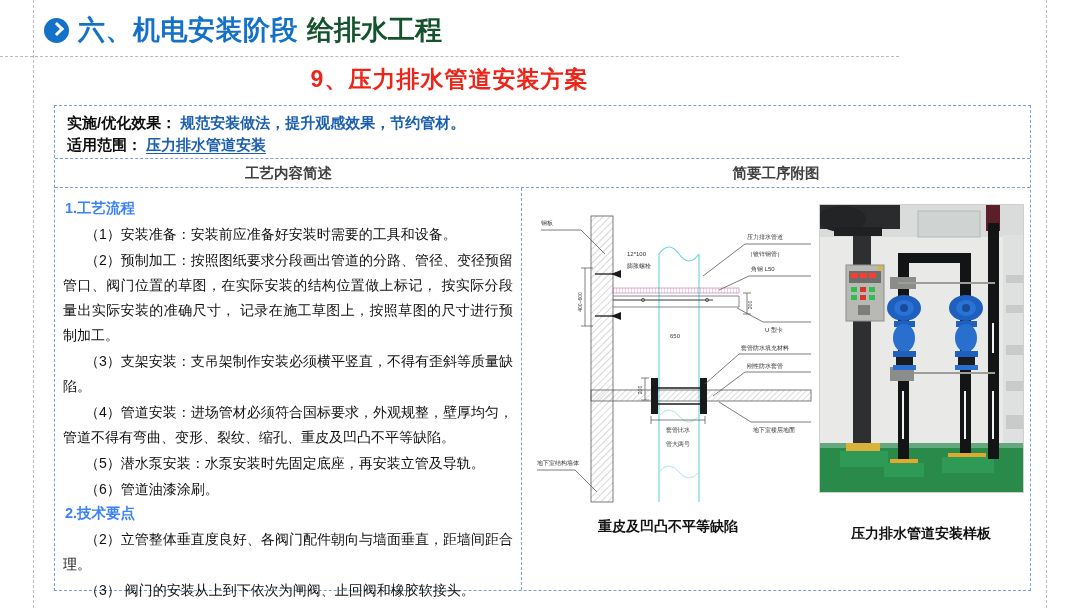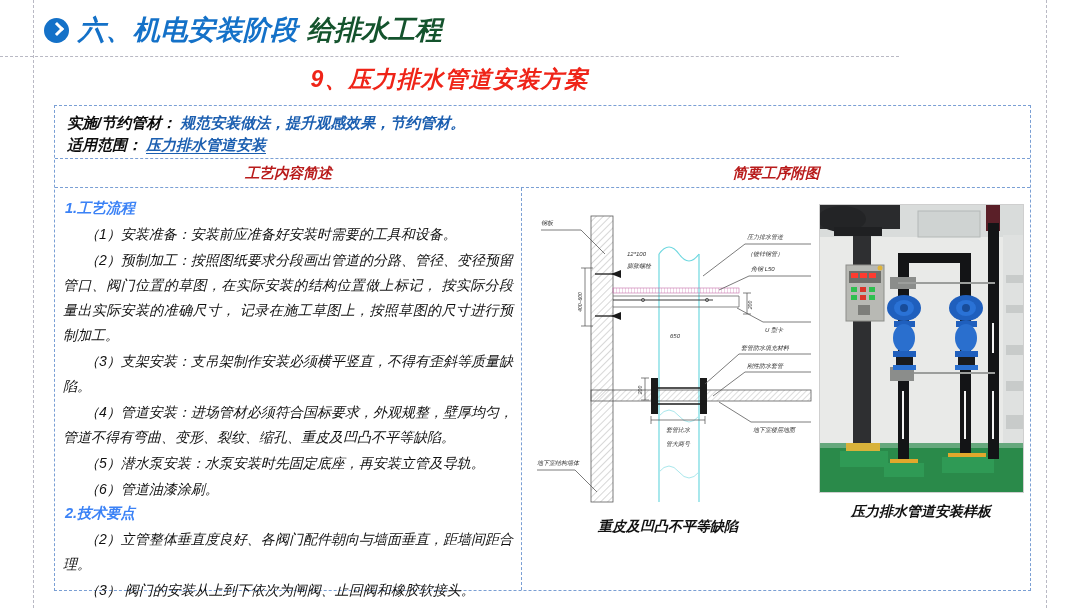--- a/index.html
+++ b/index.html
@@ -6,21 +6,20 @@
   html, body {
     width: 1080px; height: 608px;
     background: #ffffff;
     font-family: "Liberation Sans", "DejaVu Sans", sans-serif;
     overflow: hidden;
   }
   #page {
     position: relative;
     width: 899px; height: 608px;
     background: #ffffff;
-    font-style: italic;
   }
 
   
   .guide-v {
     position: absolute; top: 0; bottom: 0; width: 0;
     border-left: 1px dashed #b9b9c4;
   }
   .guide-h {
     position: absolute; left: 0; right: 0; height: 0;
     border-top: 1px dashed #b9b9c4;
@@ -86,21 +85,21 @@
 
   
   .col-headers {
     position: absolute; left: 0; right: 0; top: 53px;
     height: 29px;
     border-bottom: 1.5px dashed #7a9fd4;
     display: flex;
   }
   .col-head {
     display: flex; align-items: center; justify-content: center;
-    font-size: 14.5px; font-weight: bold; color: #b91c1c;
+    font-size: 14.5px; font-weight: bold; color: #404040;
   }
   .col-head.left  { width: 467px; }
   .col-head.right { flex: 1; }
 
   
   .body-split {
     position: absolute; left: 0; right: 0; top: 82px; bottom: 0;
     display: flex;
   }
   .col-left {
@@ -123,21 +122,21 @@
 
   
   .figures {
     position: absolute; left: 0; top: 0; right: 0; bottom: 0;
     display: flex; align-items: flex-start;
   }
   .fig {
     display: flex; flex-direction: column; align-items: center;
   }
   .fig-a { width: 292px; padding-top: 16px; }
-  .fig-b { width: 210px; padding-top: 16px; margin-left: 2px; }
+  .fig-b { width: 210px; padding-top: 16px; margin-left: 2px; gap: 22px; }
   .fig-cap {
     font-size: 14px; font-weight: bold; color: #111;
     margin-top: 10px; white-space: nowrap;
   }
   .fig-a .fig-cap { margin-top: 14px; }
   .photo-frame {
     width: 205px; height: 289px;
     border: 1px solid #cfcfcf;
     overflow: hidden; position: relative;
     background: #dfe2e0;
@@ -158,21 +157,21 @@
     <span class="header-main">六、机电安装阶段</span>
     <span class="header-sub">给排水工程</span>
   </div>
 
   <div class="section-title">9、压力排水管道安装方案</div>
 
   <div class="card">
 
     <div class="summary">
       <div class="summary-row">
-        <span class="summary-label">实施/节约管材：</span>
+        <span class="summary-label">实施/优化效果：</span>
         <span class="summary-value">规范安装做法，提升观感效果，节约管材。</span>
       </div>
       <div class="summary-row">
         <span class="summary-label">适用范围：</span>
         <span class="summary-value underlined">压力排水管道安装</span>
       </div>
     </div>
 
     <div class="col-headers">
       <div class="col-head left">工艺内容简述</div>

